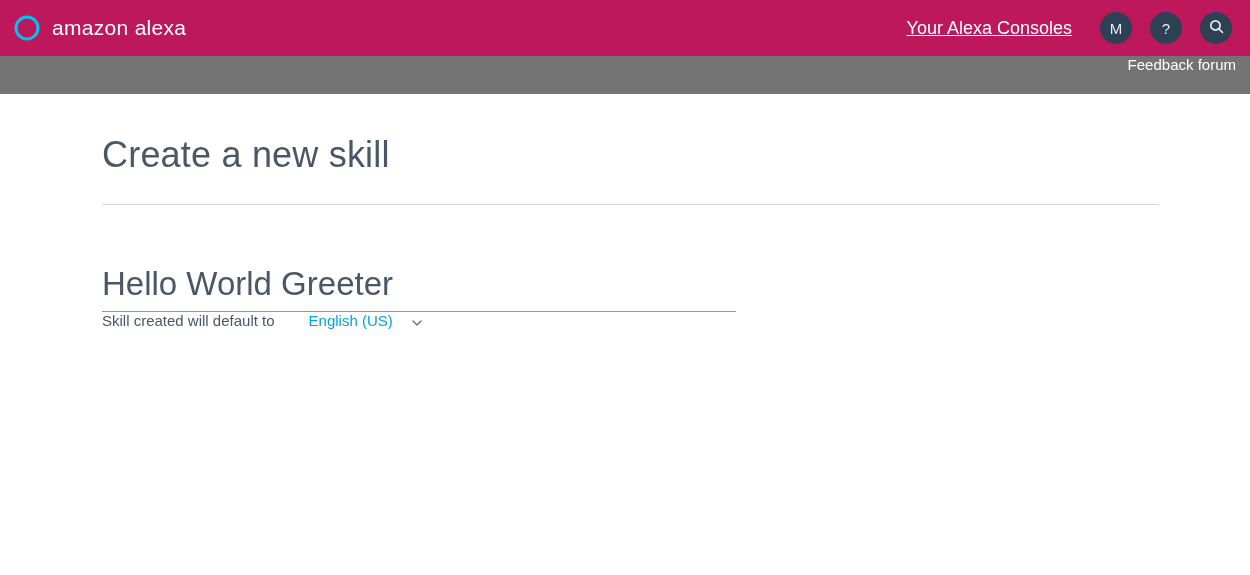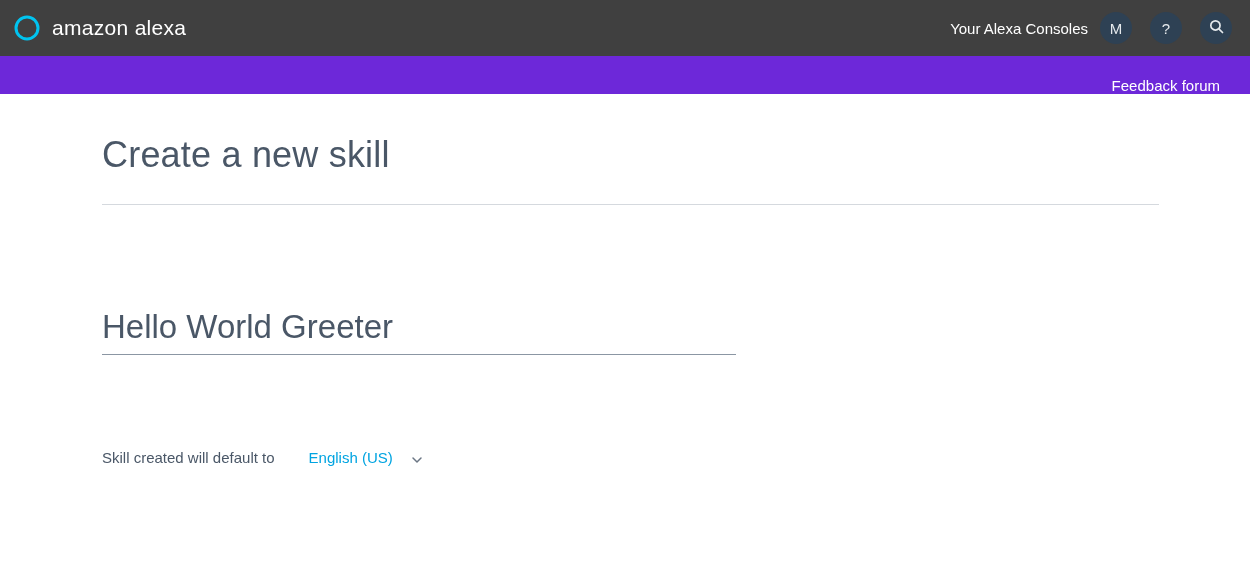--- a/index.html
+++ b/index.html
@@ -8,21 +8,21 @@
       box-sizing: border-box;
     }
     body {
       font-family: -apple-system, BlinkMacSystemFont, "Segoe UI", "Amazon Ember", Arial, sans-serif;
       background: #ffffff;
       width: 1250px;
       height: 575px;
       overflow: hidden;
     }
     .header {
-      background: #404040;
+      background: #be185d;
       color: #ffffff;
       height: 56px;
       display: flex;
       align-items: center;
       padding: 0 18px 0 14px;
     }
     .logo-wrap {
       display: flex;
       align-items: center;
       gap: 12px;
@@ -34,24 +34,25 @@
     .logo-text {
       font-size: 21px;
       font-weight: 300;
       letter-spacing: 0.3px;
       color: #ffffff;
     }
     .header-spacer {
       flex: 1;
     }
     .header-consoles {
-      font-size: 15px;
-      color: #ffffff;
-      margin-right: 12px;
-      cursor: pointer;
+      font-size: 18px;
+      color: #ffffff;
+      margin-right: 28px;
+      cursor: pointer;
+      text-decoration: underline;
     }
     .header-icons {
       display: flex;
       gap: 18px;
       align-items: center;
     }
     .circle-btn {
       width: 32px;
       height: 32px;
       border-radius: 50%;
@@ -61,27 +62,27 @@
       justify-content: center;
       color: #e5e9ec;
       font-size: 15px;
       cursor: pointer;
     }
     .circle-btn svg {
       width: 17px;
       height: 17px;
     }
     .subheader {
-      background: #6d28d9;
+      background: #737373;
       color: #ffffff;
       height: 38px;
       display: flex;
-      align-items: flex-end;
+      align-items: flex-start;
       justify-content: flex-end;
-      padding: 0 30px;
+      padding: 0 14px;
       border-top: 0;
     }
     .feedback-link {
       font-size: 15px;
       color: #ffffff;
       cursor: pointer;
     }
     .main {
       padding: 40px 0 0 0;
       width: 1057px;
@@ -104,36 +105,35 @@
       background: #00a4e1;
       color: #ffffff;
       border: none;
       width: 136px;
       height: 44px;
       font-size: 16px;
       font-weight: 500;
       cursor: pointer;
     }
     .skill-name-section {
-      margin-top: 99px;
+      margin-top: 56px;
     }
     .skill-name-input {
       width: 634px;
       border: none;
       border-bottom: 1px solid #8b96a3;
       font-size: 33px;
       font-weight: 300;
       color: #4a5767;
       padding: 4px 0 8px 0;
       outline: none;
       background: transparent;
       font-family: inherit;
     }
     .language-row {
-      margin-top: 94px;
       display: flex;
       align-items: center;
       gap: 6px;
       font-size: 15px;
     }
     .language-label {
       color: #4a5767;
     }
     .language-drop {
       display: flex;

